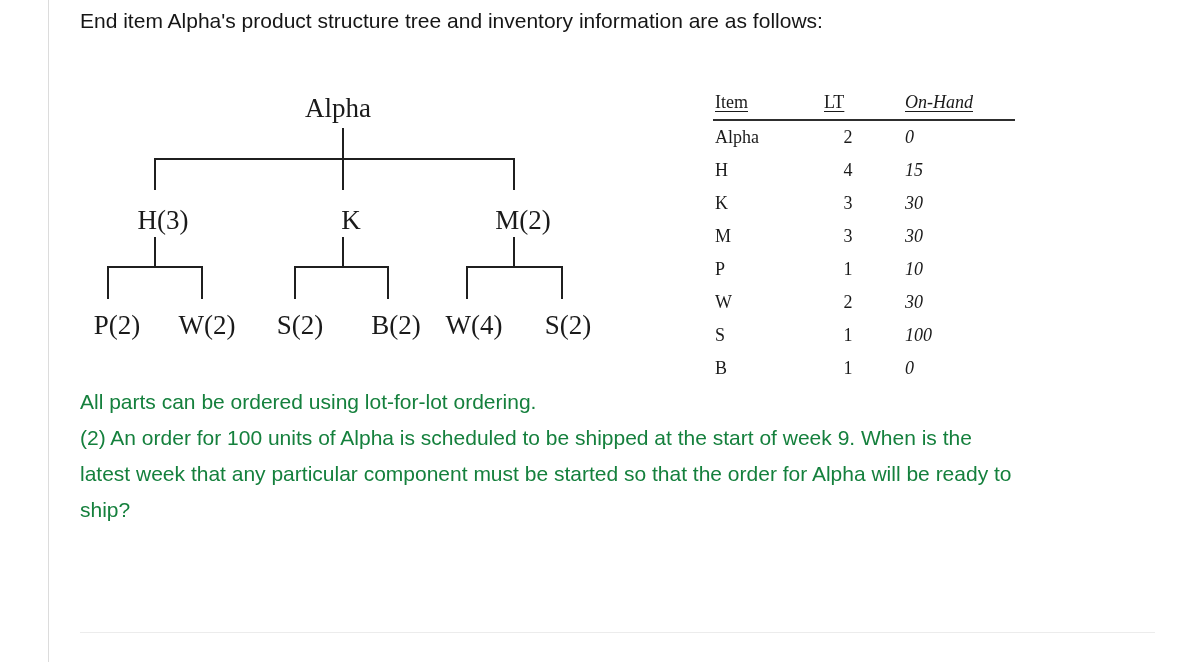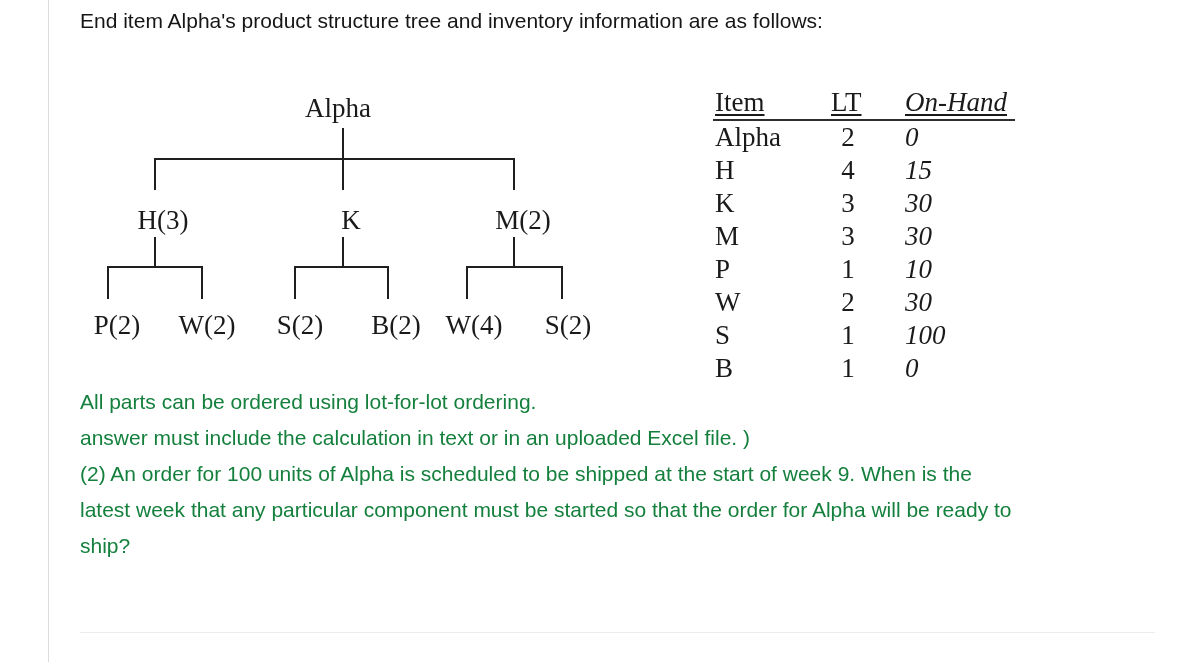--- a/index.html
+++ b/index.html
@@ -58,21 +58,21 @@
     fill: #1a1a1a;
     text-anchor: middle;
   }
   
   .inv-table {
     position: absolute;
     left: 713px;
     top: 88px;
     width: 302px;
     font-family: "Liberation Serif", serif;
-    font-size: 27px;
+    font-size: 18px;
     color: #1a1a1a;
   }
   .thead {
     position: relative;
     height: 31px;
     border-bottom: 2px solid #2e2e2e;
   }
   .thead span {
     position: absolute;
     top: 0;
@@ -86,21 +86,21 @@
   }
   .trow:first-of-type { margin-top: 2px; }
   .trow span {
     position: absolute;
     top: 0;
     line-height: 33px;
     white-space: nowrap;
   }
   .c0 { left: 2px; }
   .c1 { left: 105px; width: 60px; text-align: center; }
-  .thead .c1 { left: 118px; width: auto; text-align: right; }
+  .thead .c1 { left: 111px; width: auto; text-align: right; }
   .c2 { left: 192px; font-style: italic; }
   
   .body-text {
     position: absolute;
     left: 80px;
     top: 384px;
     width: 1085px;
     font-size: 21px;
     line-height: 36px;
     color: #15803d;
@@ -195,21 +195,20 @@
     </div>
     <div class="trow">
       <span class="c0">B</span>
       <span class="c1">1</span>
       <span class="c2">0</span>
     </div>
   </div>
 
   <div class="body-text">
     <div>All parts can be ordered using lot-for-lot ordering.</div>
-    <div>answer must include the calculation in text or in an uploaded Excel file. )</div>
     <div>(2) An order for 100 units of Alpha is scheduled to be shipped at the start of week 9. When is the</div>
     <div>latest week that any particular component must be started so that the order for Alpha will be ready to</div>
     <div>ship?</div>
   </div>
 
   <div class="h-divider"></div>
 
 </div>
 
 </body></html>

